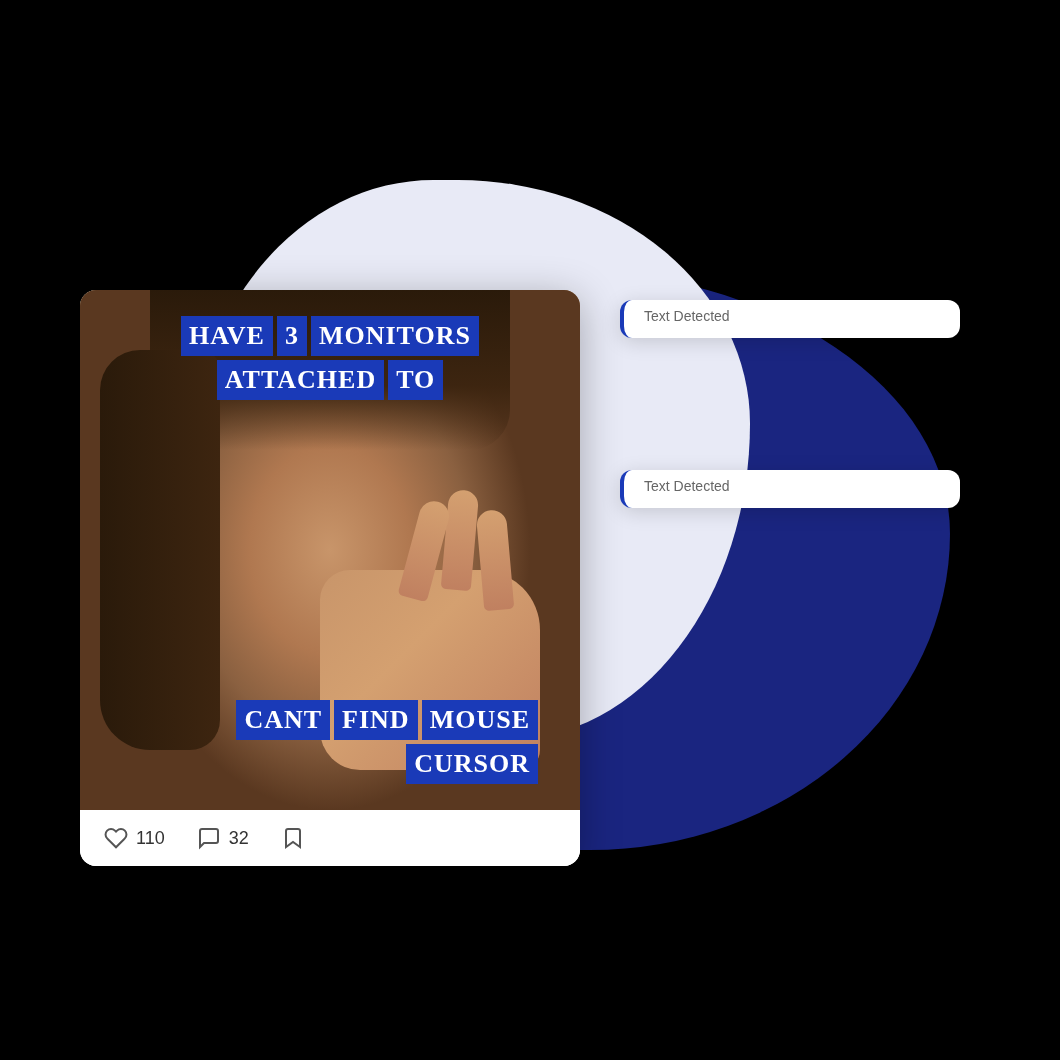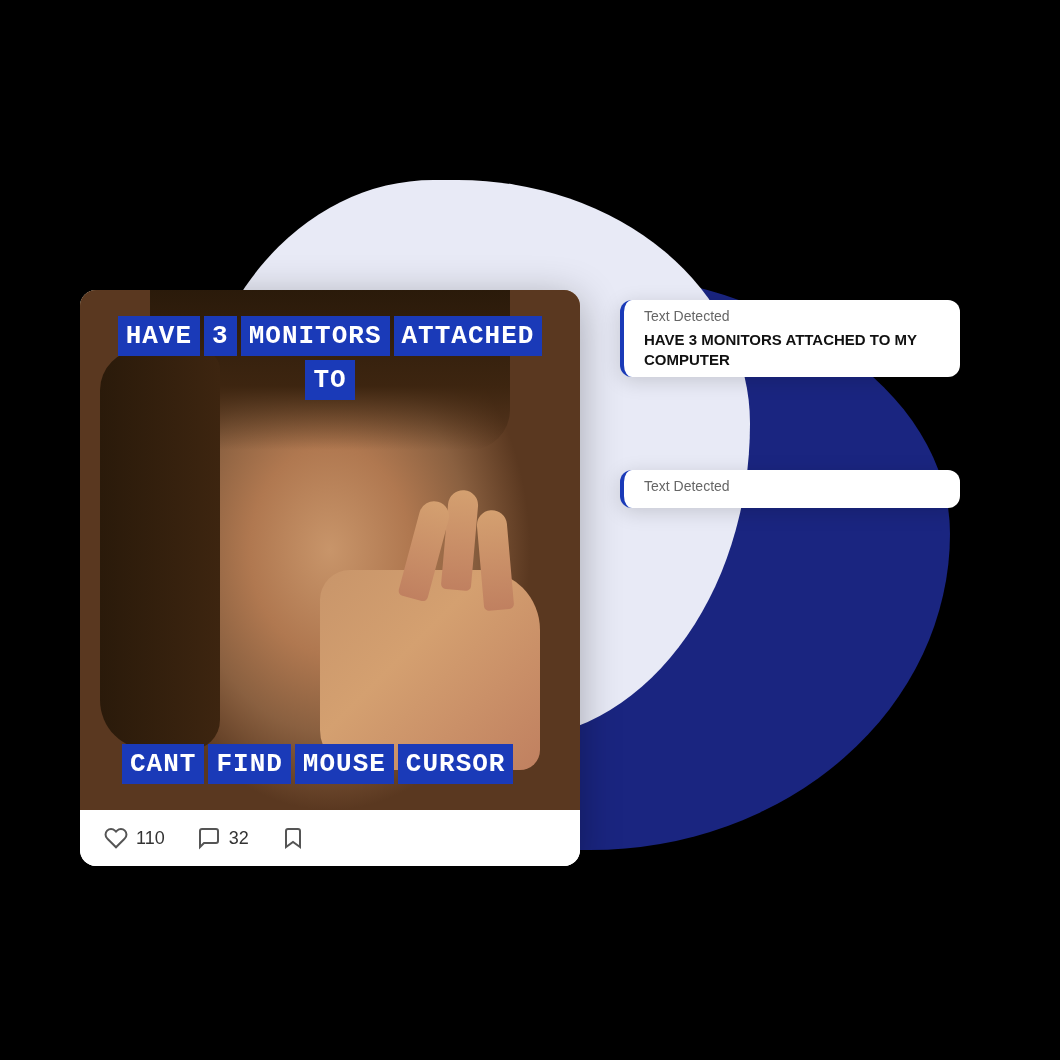--- a/index.html
+++ b/index.html
@@ -136,28 +136,28 @@
       z-index: 5;
       text-align: center;
     }
 
     .meme-text-bottom {
       position: absolute;
       bottom: 24px;
       left: 40px;
       right: 40px;
       z-index: 5;
-      text-align: left;
+      text-align: right;
     }
 
     .meme-word {
       display: inline-block;
       background: #1a3ab8;
       color: #fff;
-      font-family: Liberation Mono, monospace;
+      font-family: Liberation Serif, serif;
       font-weight: 900;
       font-size: 26px;
       padding: 3px 6px;
       margin: 2px 2px;
       letter-spacing: 1px;
       text-transform: uppercase;
       border: 2px solid #1a3ab8;
     }
 
     
@@ -280,20 +280,19 @@
       <div class="action-item">
         <svg class="icon-svg" viewBox="0 0 24 24">
           <path d="M19 21l-7-5-7 5V5a2 2 0 0 1 2-2h10a2 2 0 0 1 2 2z"></path>
         </svg>
       </div>
     </div>
   </div>
 
   <div class="detection-card detection-card-1">
     <p class="detection-label">Text Detected</p>
-    <p class="detection-text">HAVE 3 MONITORS ATTACHED TO MY COMPUTER</p>
   </div>
 
   <div class="detection-card detection-card-2">
     <p class="detection-label">Text Detected</p>
   </div>
 
 </div>
 
 </body></html>

